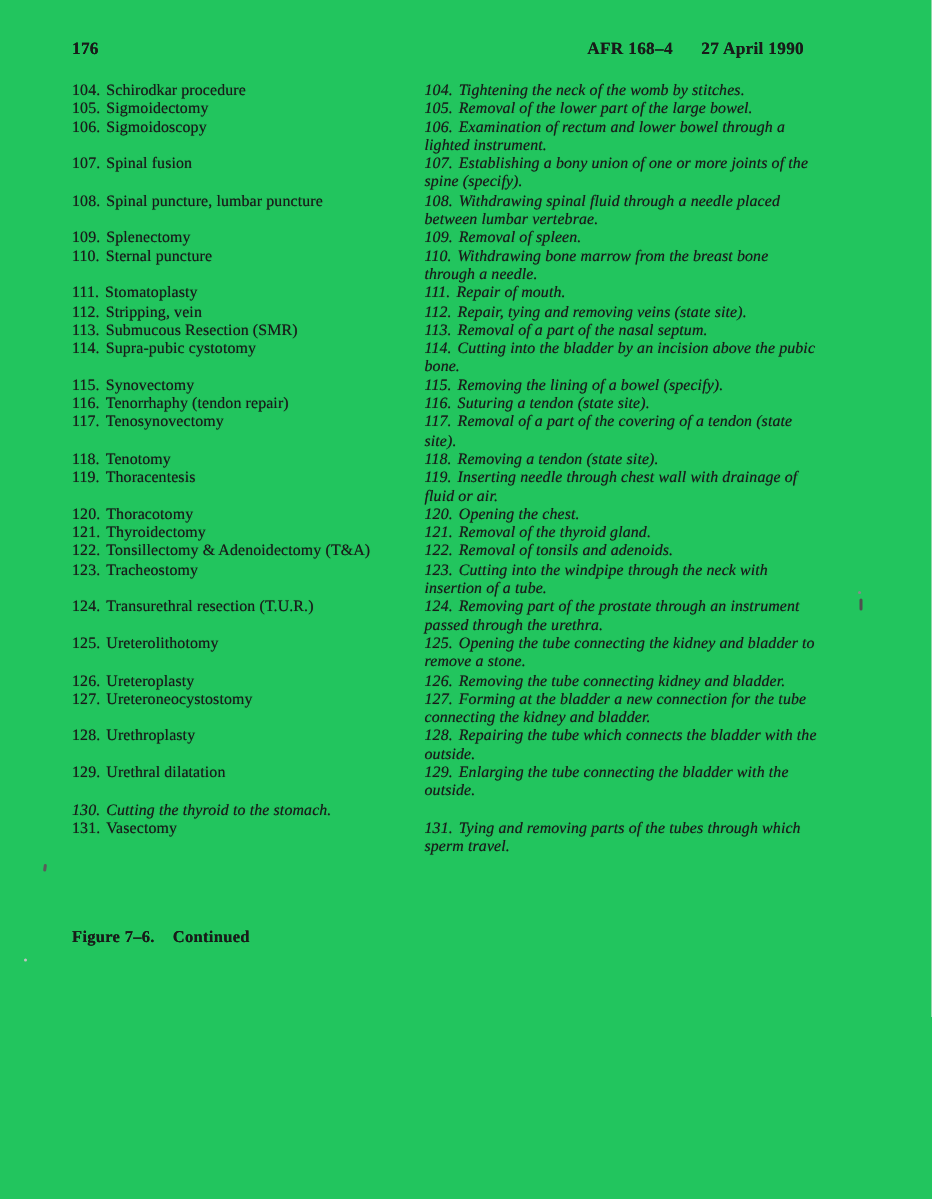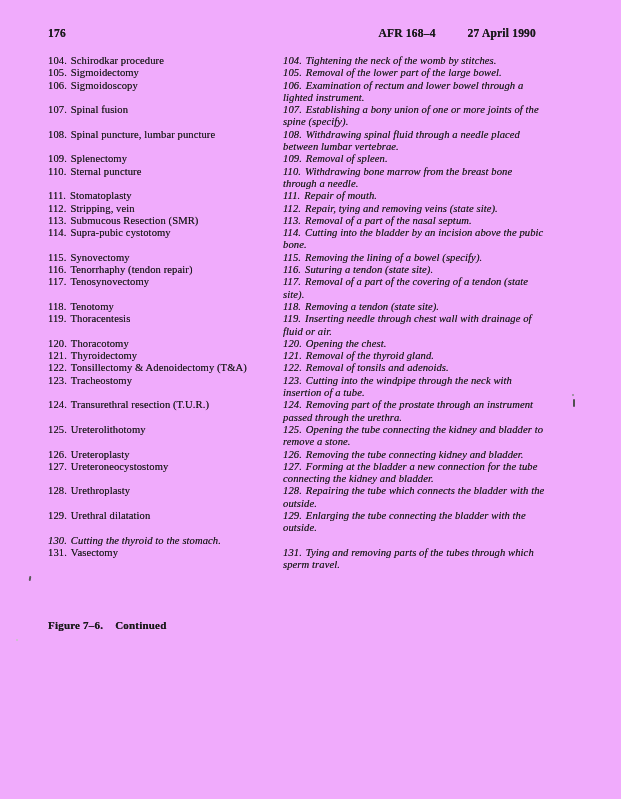--- a/index.html
+++ b/index.html
@@ -1,40 +1,40 @@
 <!DOCTYPE html>
 <html><head>
 <meta charset="utf-8">
 <style>
   html, body { margin: 0; padding: 0; background: #e8e8e8; }
   .page {
     position: relative;
     width: 621px;
     height: 799px;
     margin: 0 auto;
-    background: #f0abfc;
+    background: #22c55e;
     overflow: hidden;
     font-family: "Liberation Serif", serif;
     color: #1a1a1a;
   }
   
   .header {
     position: absolute;
     top: 27px;
     left: 48px;
     right: 85px;
     display: flex;
     justify-content: space-between;
     align-items: baseline;
     font-size: 11.5px;
     font-weight: bold;
     letter-spacing: 0.2px;
     text-shadow: 0 0 0.4px rgba(10,10,10,0.8);
   }
-  .header-right { display: flex; gap: 32px; }
+  .header-right { display: flex; gap: 19px; }
   
   .content {
     position: absolute;
     top: 55px;
     left: 48px;
     width: 497px;
     font-size: 10.6px;
     line-height: 12.3px;
     letter-spacing: 0.08px;
     text-shadow: 0 0 0.45px rgba(20,20,20,0.65);

